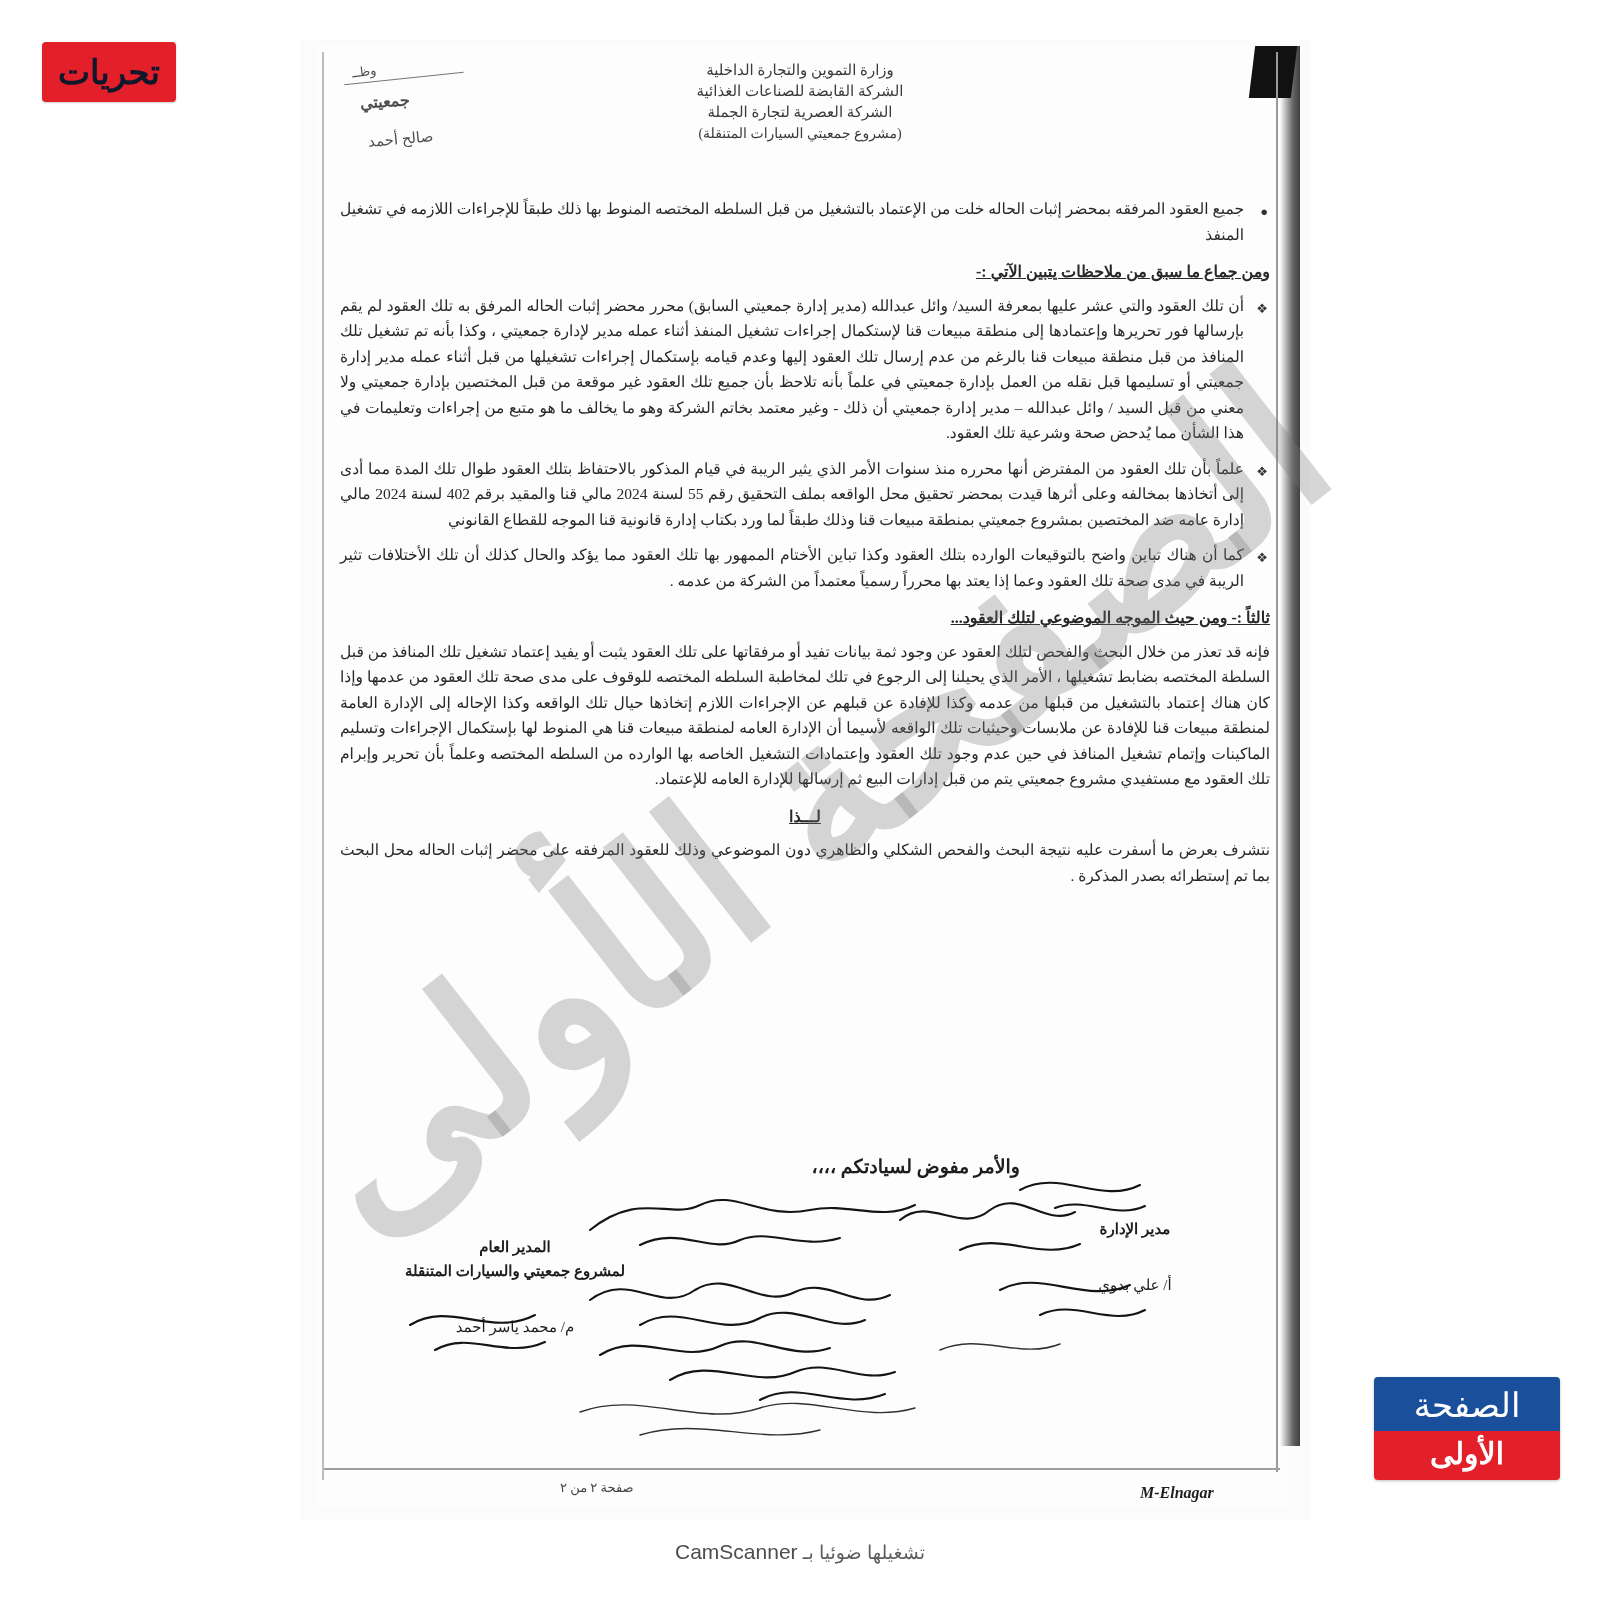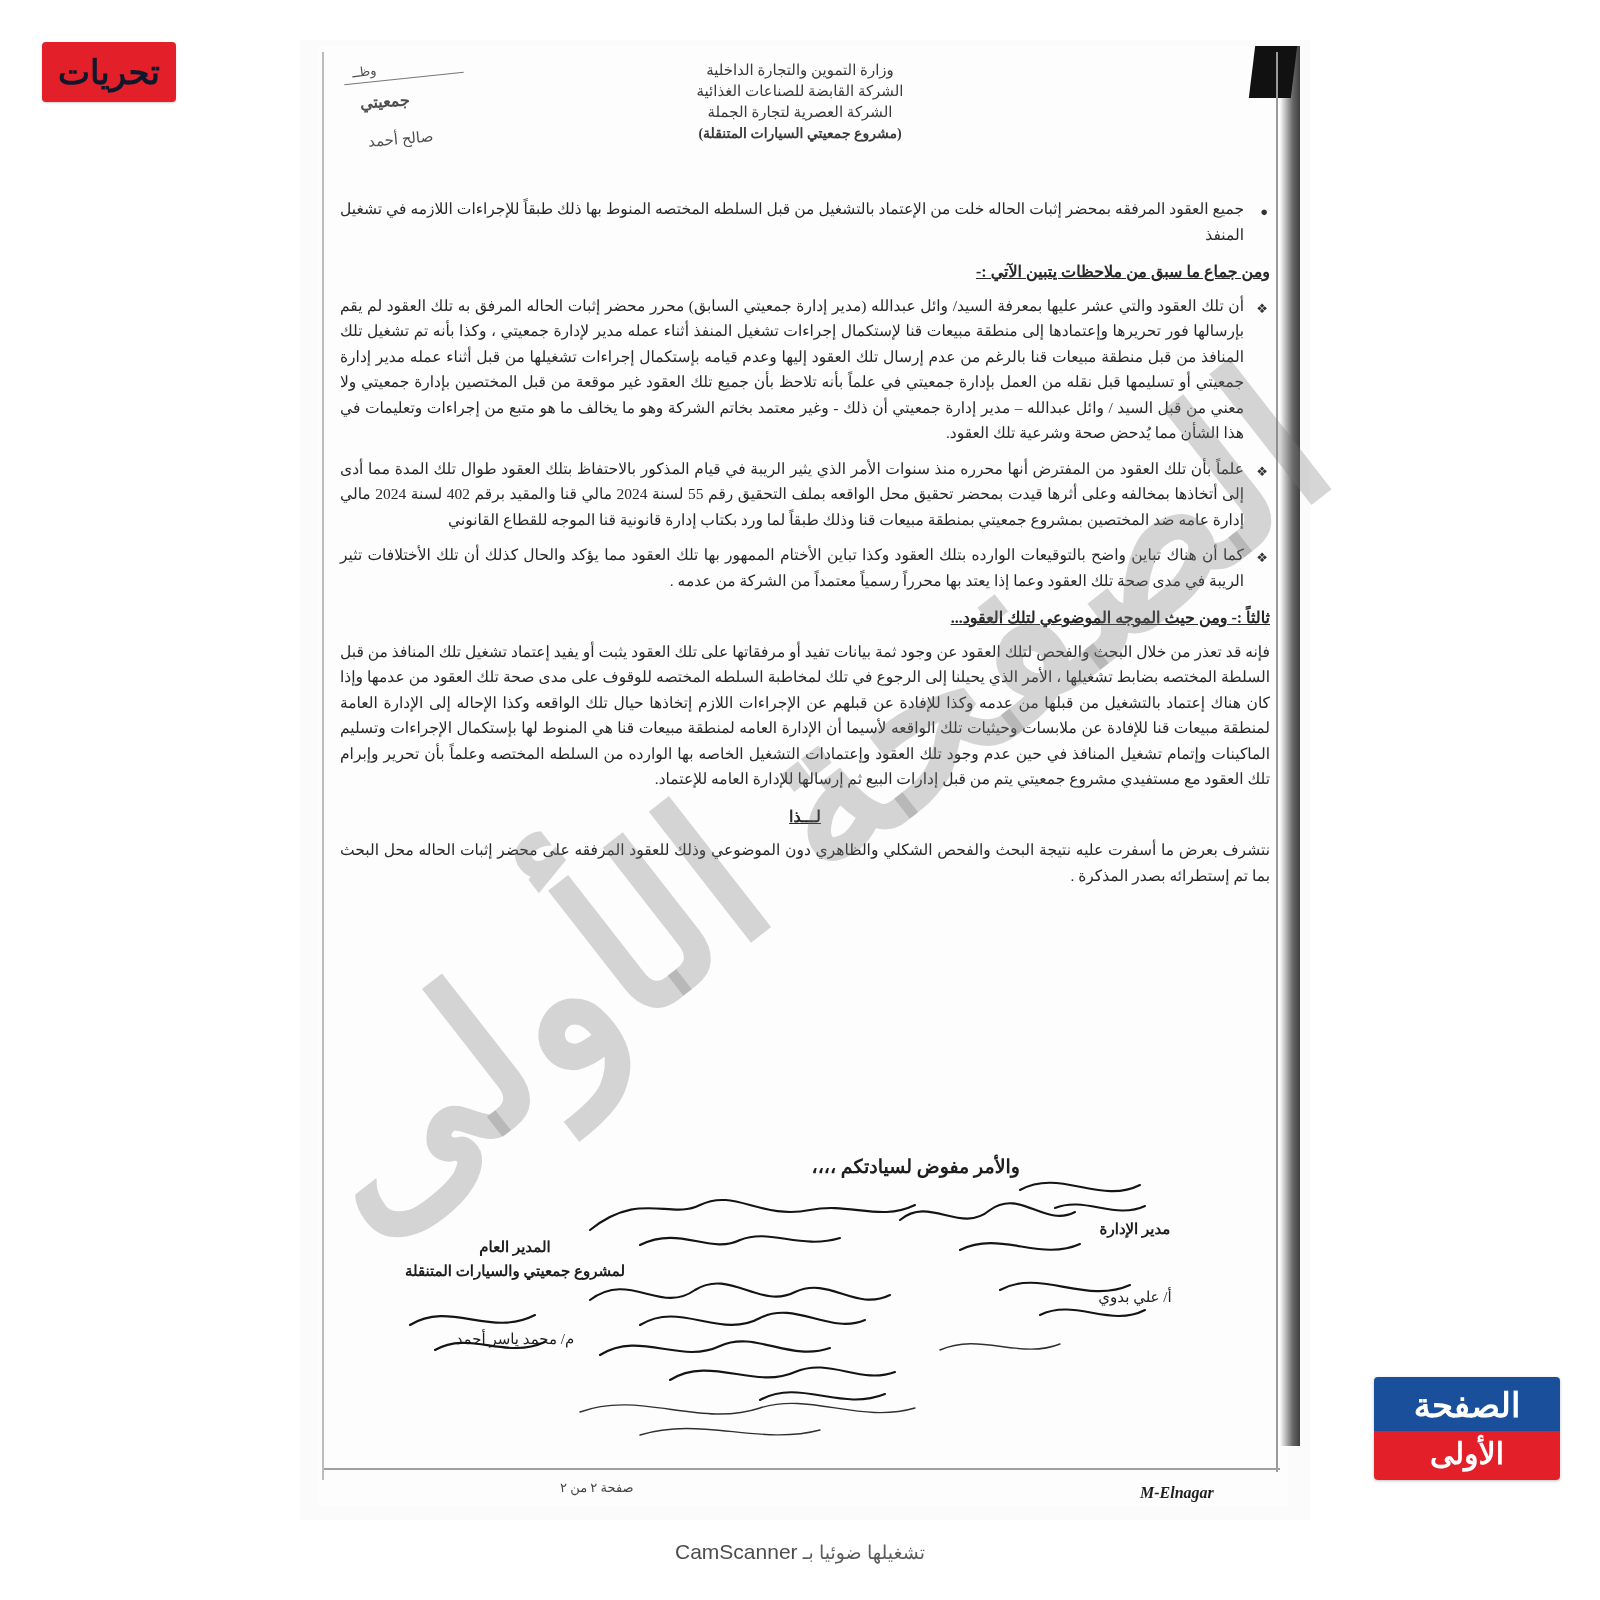--- a/index.html
+++ b/index.html
@@ -86,21 +86,20 @@
   #doc-header .hline {
     font-family: "Liberation Serif", serif;
     font-size: 15px;
     line-height: 21px;
     letter-spacing: .3px;
     color: #3a3a3a;
     filter: blur(.25px);
   }
   #doc-header .hline.sub {
     font-size: 14px;
-    font-weight: bold;
   }
 
   
   #header-scribble {
     position: absolute;
     left: 340px; top: 58px;
     width: 140px; height: 115px;
     color: #222;
     font-family: "Liberation Serif", serif;
     font-size: 13px;
@@ -162,21 +161,21 @@
   }
   .sig-col {
     position: absolute;
     text-align: center;
     font-size: 15px;
     line-height: 24px;
   }
   #sig-col-right { right: 10px; top: 62px; width: 250px; }
   #sig-col-left  { left: 10px;  top: 80px; width: 330px; }
   .sig-title { font-weight: bold; }
-  .sig-name { margin-top: 44px; }
+  .sig-name { margin-top: 32px; }
 
   
   #handwriting {
     position: absolute;
     left: 340px; top: 1150px;
     width: 930px; height: 300px;
     pointer-events: none;
   }
 
   
@@ -264,21 +263,21 @@
     border-radius: 4px;
     overflow: hidden;
     box-shadow: 0 1px 3px rgba(0,0,0,.25);
     font-family: "Liberation Sans", sans-serif;
     text-align: center;
   }
   #badge-front-page .top {
     background: #1a4f9c;
     color: #ffffff;
     font-size: 34px;
-    font-weight: bold;
+    font-weight: normal;
     padding: 8px 0 6px;
   }
   #badge-front-page .bottom {
     background: #e3202a;
     color: #ffffff;
     font-size: 30px;
     font-weight: bold;
     padding: 5px 0 9px;
   }
 </style>

